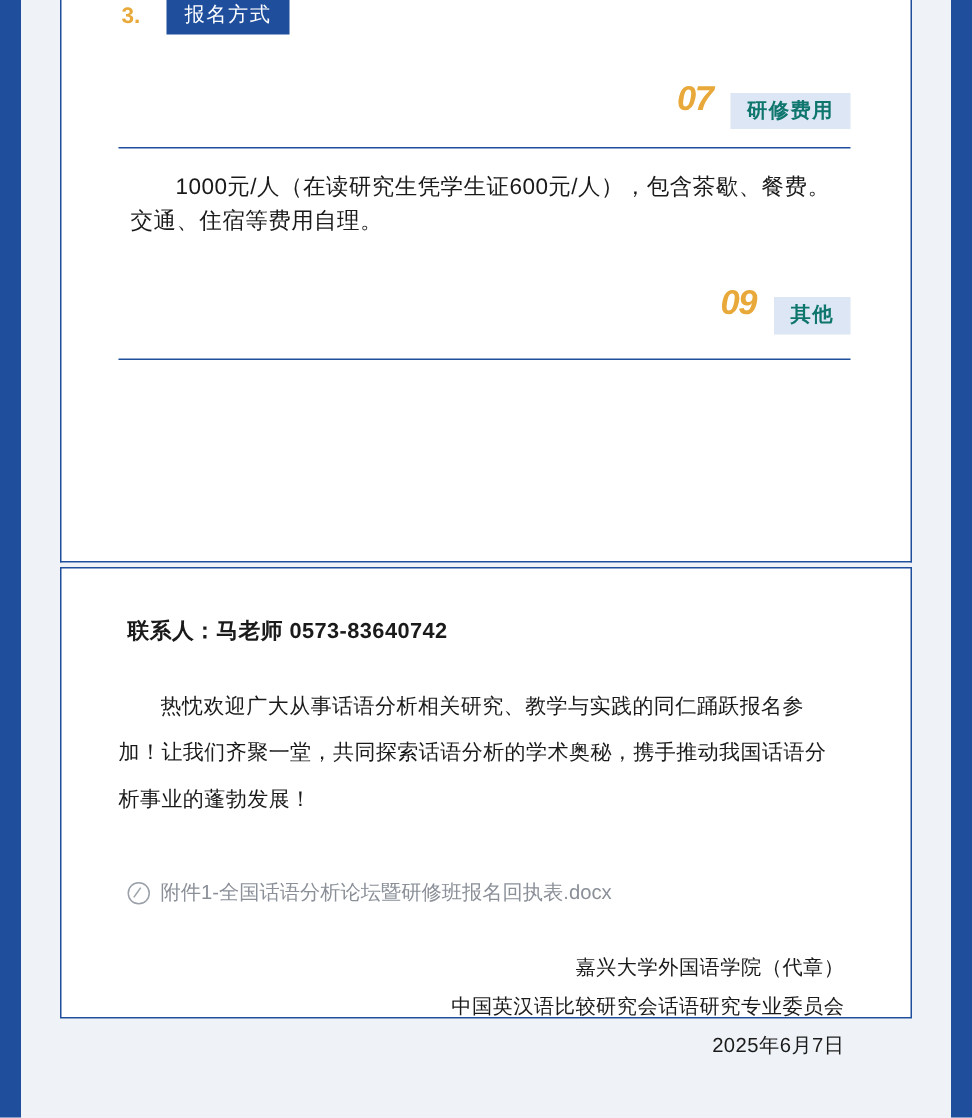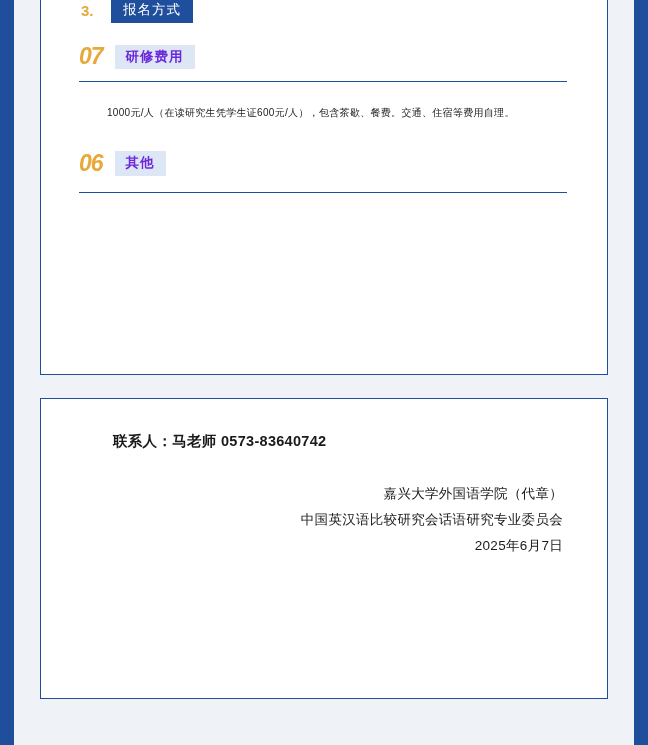--- a/index.html
+++ b/index.html
@@ -44,23 +44,22 @@
     background: #ffffff;
     border: 1px solid #1f4e9c;
     box-sizing: border-box;
   }
   .card-top {
     top: -10px;
     height: 385px;
     border-top: none;
   }
   .card-bottom {
-    top: 398px;
+    top: 378px;
     height: 301px;
-    padding-left: 28px;
   }
 
   
   .sub-item {
     position: relative;
     margin: 0 26px 0 40px;
     padding-top: 8px;
   }
   .sub-row {
     display: flex;
@@ -100,47 +99,49 @@
 
   
   .section {
     margin: 0 40px 0 38px;
     padding-top: 22px;
   }
   .sec-head {
     display: flex;
     align-items: center;
     gap: 12px;
+    justify-content: flex-end;
   }
   .sec-num {
     color: #e8a93a;
     font-size: 23px;
     font-weight: bold;
     font-style: italic;
     line-height: 1;
     letter-spacing: -1px;
   }
   .sec-tag {
     background: #dce6f4;
-    color: #6d28d9;
+    color: #0f766e;
     font-weight: bold;
     font-size: 13.5px;
     padding: 5px 11px 6px 11px;
     line-height: 1;
     letter-spacing: 1px;
+    margin-top: 17px;
   }
   .sec-body {
     margin-top: 12px;
     border-top: 1px solid #1f4e9c;
     padding: 14px 4px 0 8px;
   }
   .sec-body p {
     margin: 0;
-    font-size: 10px;
-    line-height: 33px;
+    font-size: 15px;
+    line-height: 23px;
     text-indent: 2em;
     letter-spacing: 0.3px;
   }
   .rule-bottom {
     margin: 16px 40px 0 38px;
     border-top: 1px solid #1f4e9c;
   }
 
   
   .contact {
@@ -216,35 +217,40 @@
         <span class="sec-num">07</span>
         <span class="sec-tag">研修费用</span>
       </div>
       <div class="sec-body">
         <p>1000元/人（在读研究生凭学生证600元/人），包含茶歇、餐费。交通、住宿等费用自理。</p>
       </div>
     </div>
 
     <div class="section">
       <div class="sec-head">
-        <span class="sec-num">06</span>
+        <span class="sec-num">09</span>
         <span class="sec-tag">其他</span>
       </div>
     </div>
 
     <div class="rule-bottom"></div>
   </div>
 
   <div class="card card-bottom">
 
     <div class="contact">
       <div>联系人：马老师 0573-83640742</div>
     </div>
 
-
+    <div class="welcome">热忱欢迎广大从事话语分析相关研究、教学与实践的同仁踊跃报名参加！让我们齐聚一堂，共同探索话语分析的学术奥秘，携手推动我国话语分析事业的蓬勃发展！</div>
+
+    <div class="attach">
+      <span class="clip"></span>
+      <span>附件1-全国话语分析论坛暨研修班报名回执表.docx</span>
+    </div>
 
     <div class="signature">
       <div>嘉兴大学外国语学院（代章）</div>
       <div>中国英汉语比较研究会话语研究专业委员会</div>
       <div>2025年6月7日</div>
     </div>
   </div>
 
 </div>
 

